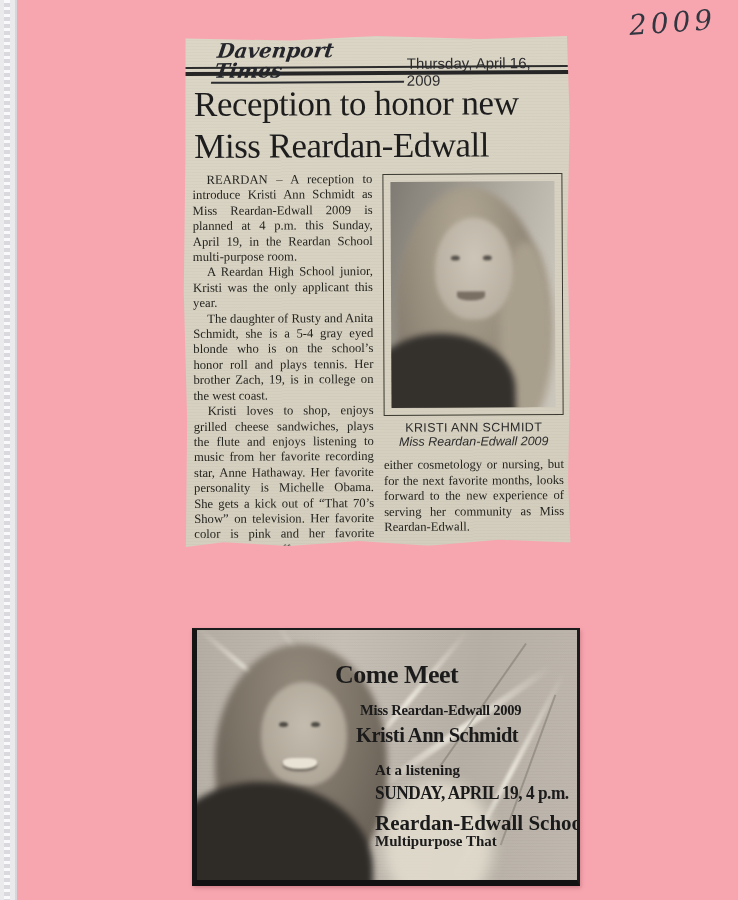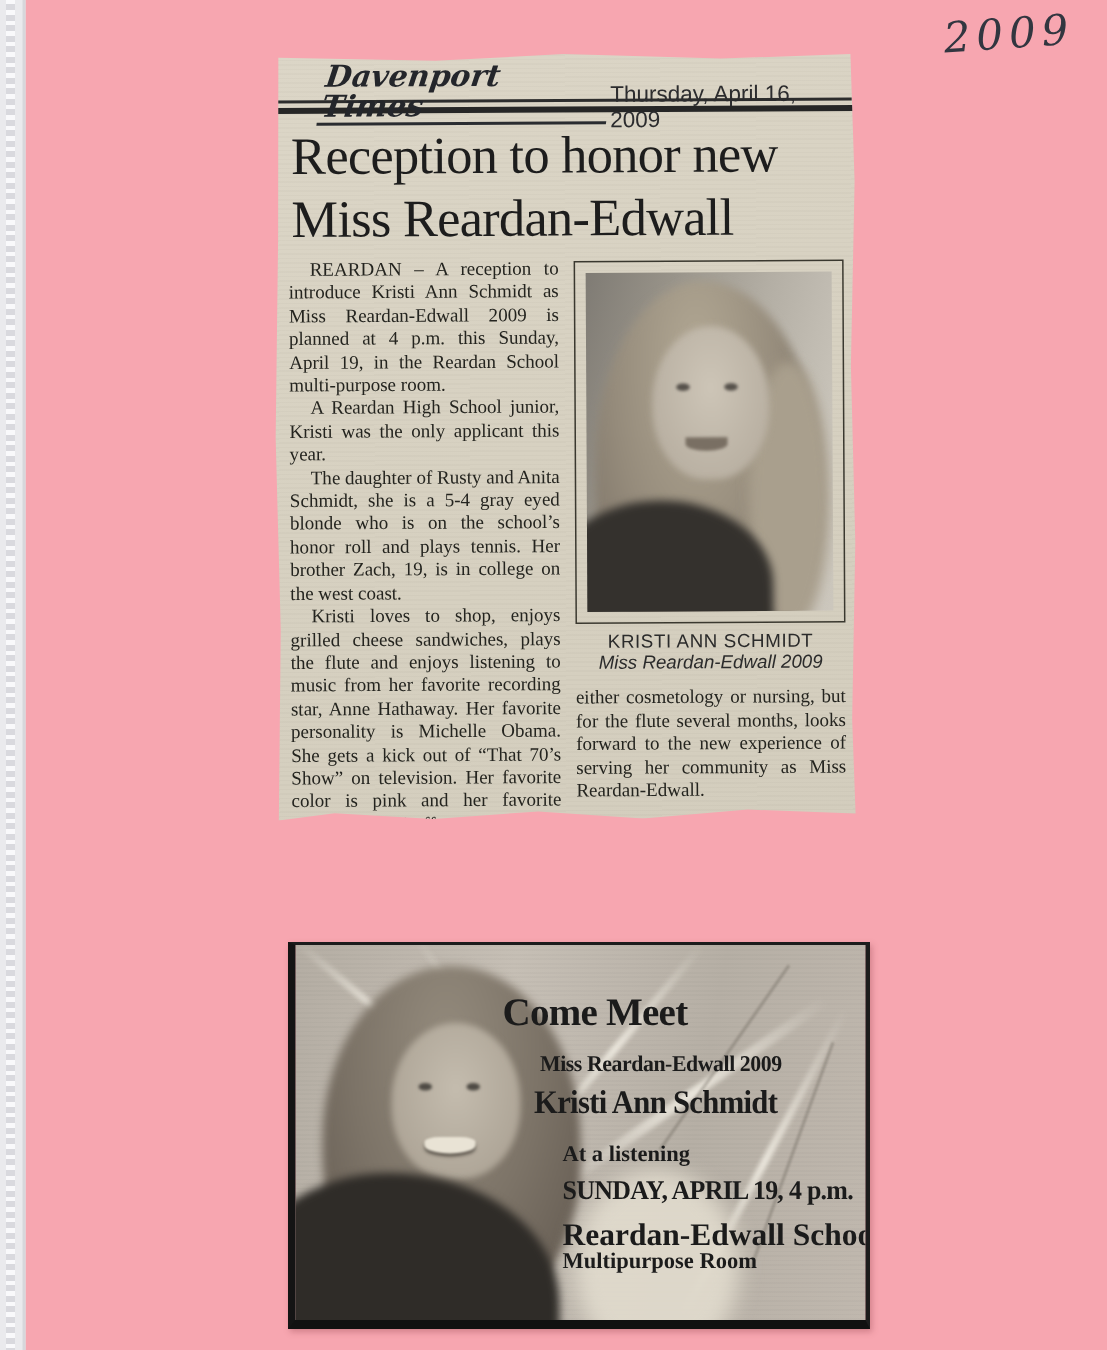--- a/index.html
+++ b/index.html
@@ -170,21 +170,21 @@
             <div class="eye l"></div>
             <div class="eye r"></div>
             <div class="mouth"></div>
             <div class="jacket"></div>
           </div>
         </figure>
         <div class="caption">
           <div class="cap-name">KRISTI ANN SCHMIDT</div>
           <div class="cap-title">Miss Reardan-Edwall 2009</div>
         </div>
-        <p class="cont">either cosmetology or nursing, but for the flute several months, looks forward to the new experience of serving her community as Miss Reardan-Edwall.</p>
+        <p class="cont">either cosmetology or nursing, but for the next favorite months, looks forward to the new experience of serving her community as Miss Reardan-Edwall.</p>
       </div>
     </div>
   </section>
 
   <section class="ad">
     <div class="streak s1"></div>
     <div class="streak s2"></div>
     <div class="streak s3"></div>
     <div class="streak s4"></div>
     <div class="streak s5"></div>
@@ -200,16 +200,16 @@
       <div class="coat"></div>
       <div class="plume"></div>
     </div>
 
     <div class="ad-line ad-come">Come Meet</div>
     <div class="ad-line ad-miss">Miss Reardan-Edwall 2009</div>
     <div class="ad-line ad-name">Kristi Ann Schmidt</div>
     <div class="ad-line ad-recep">At a listening</div>
     <div class="ad-line ad-sunday">SUNDAY, APRIL 19, 4 p.m.</div>
     <div class="ad-line ad-school">Reardan-Edwall School</div>
-    <div class="ad-line ad-room">Multipurpose Room</div>
+    <div class="ad-line ad-room">Multipurpose That</div>
   </section>
 
 </div>
 
 </body></html>

